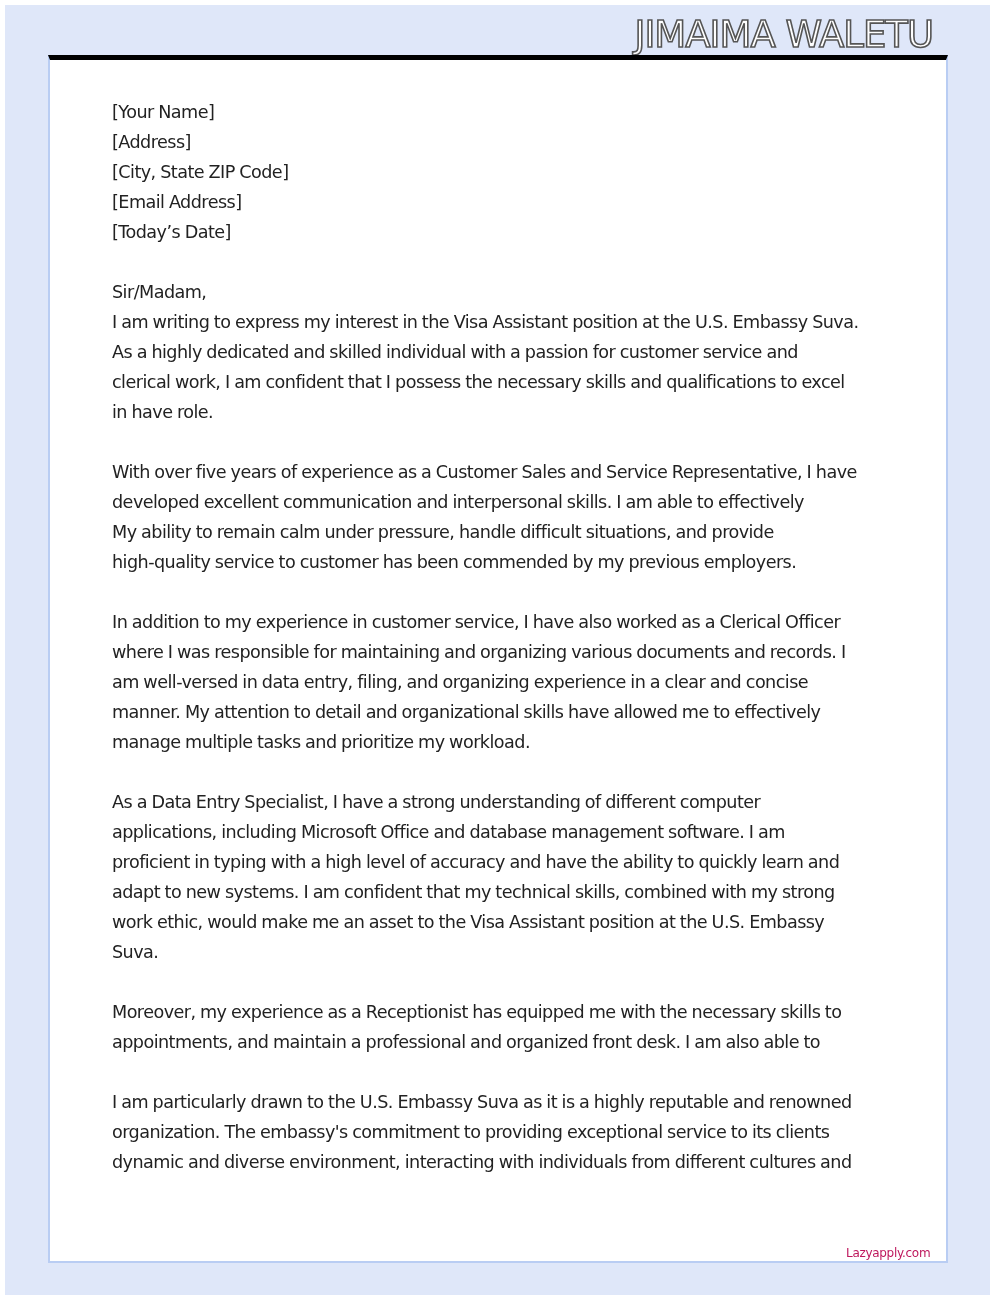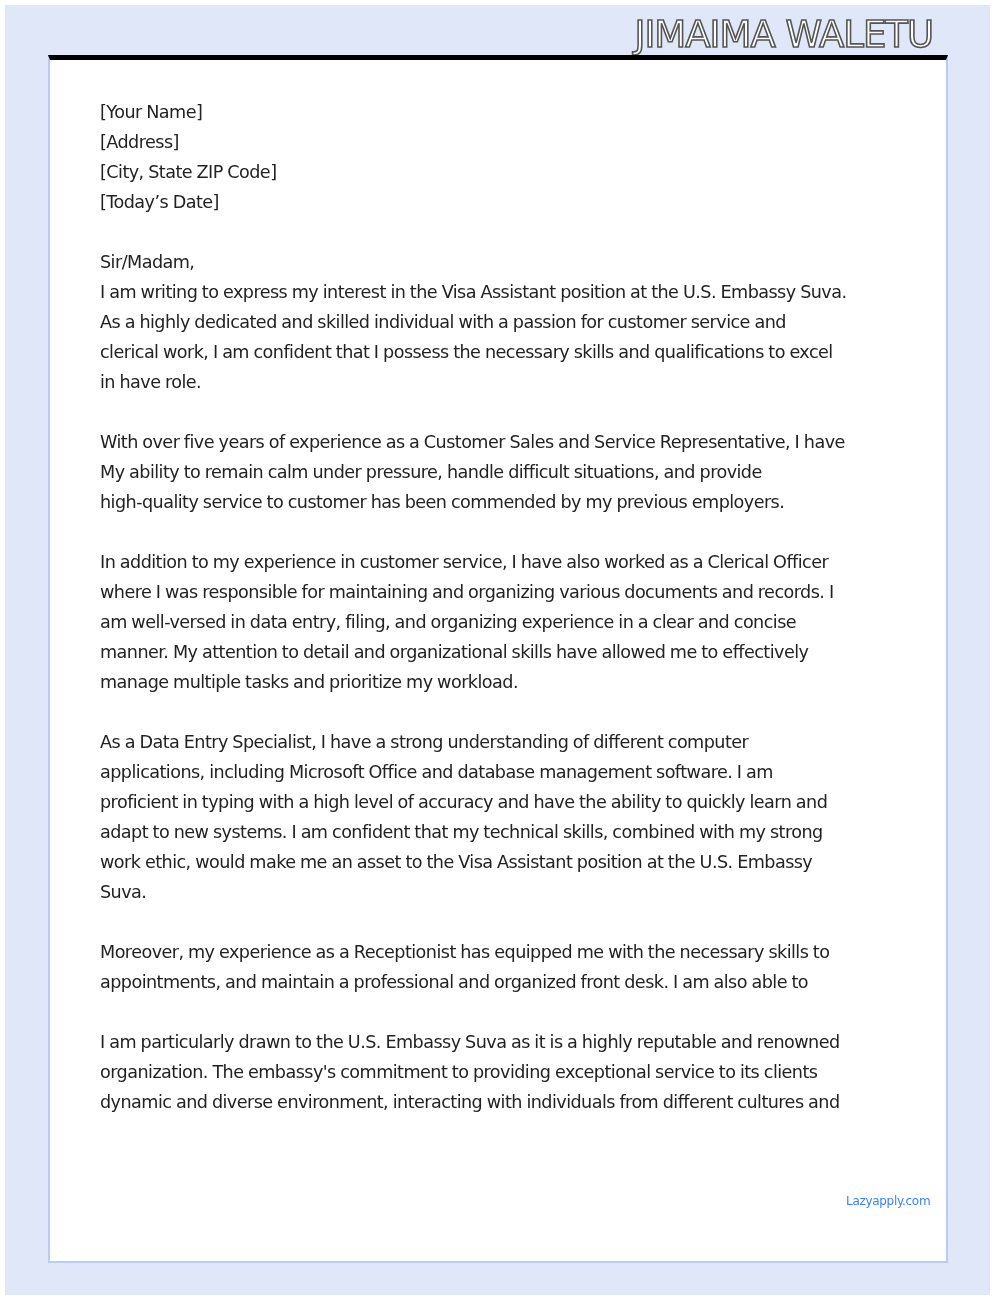--- a/index.html
+++ b/index.html
@@ -25,53 +25,55 @@
     border-top: 5px solid #000000;
     border-left: 2px solid #b9cdf3;
     border-right: 2px solid #b9cdf3;
     border-bottom: 2px solid #b9cdf3;
   }
   .letter {
     position: absolute; left: 100px; top: 97px; width: 800px;
     font-family: "DejaVu Sans", sans-serif; font-size: 17.6px; line-height: 30px;
     color: #222222; letter-spacing: -0.55px; word-spacing: -0.5px;
   }
-  .letter .line { display: block; white-space: nowrap; }
+  .letter .line { display: block; white-space: nowrap; margin-left: 12px; }
   .letter .gap { display: block; height: 30px; }
   .watermark {
-    position: absolute; left: 846px; top: 1194px;
-    font-family: "DejaVu Sans", sans-serif; font-size: 12px; color: #3b82f6;
+    position: absolute; left: 846px; top: 1246px;
+    font-family: "DejaVu Sans", sans-serif; font-size: 12px; color: #be185d;
     letter-spacing: -0.3px;
   }
 </style>
 </head>
 <body>
 
 <div class="bg"></div>
 <h1 class="name">JIMAIMA WALETU</h1>
 <div class="card"></div>
 
 <div class="letter">
   <span class="line">[Your Name]</span>
   <span class="line">[Address]</span>
   <span class="line">[City, State ZIP Code]</span>
+  <span class="line">[Email Address]</span>
   <span class="line">[Today’s Date]</span>
   <span class="gap"></span>
   <span class="line">Sir/Madam,</span>
 
   <div>
     <span class="line">I am writing to express my interest in the Visa Assistant position at the U.S. Embassy Suva.</span>
     <span class="line">As a highly dedicated and skilled individual with a passion for customer service and</span>
     <span class="line">clerical work, I am confident that I possess the necessary skills and qualifications to excel</span>
     <span class="line">in have role.</span>
   </div>
   <span class="gap"></span>
 
   <div>
     <span class="line">With over five years of experience as a Customer Sales and Service Representative, I have</span>
+    <span class="line">developed excellent communication and interpersonal skills. I am able to effectively</span>
     <span class="line">My ability to remain calm under pressure, handle difficult situations, and provide</span>
     <span class="line">high-quality service to customer has been commended by my previous employers.</span>
   </div>
   <span class="gap"></span>
 
   <div>
     <span class="line">In addition to my experience in customer service, I have also worked as a Clerical Officer</span>
     <span class="line">where I was responsible for maintaining and organizing various documents and records. I</span>
     <span class="line">am well-versed in data entry, filing, and organizing experience in a clear and concise</span>
     <span class="line">manner. My attention to detail and organizational skills have allowed me to effectively</span>

